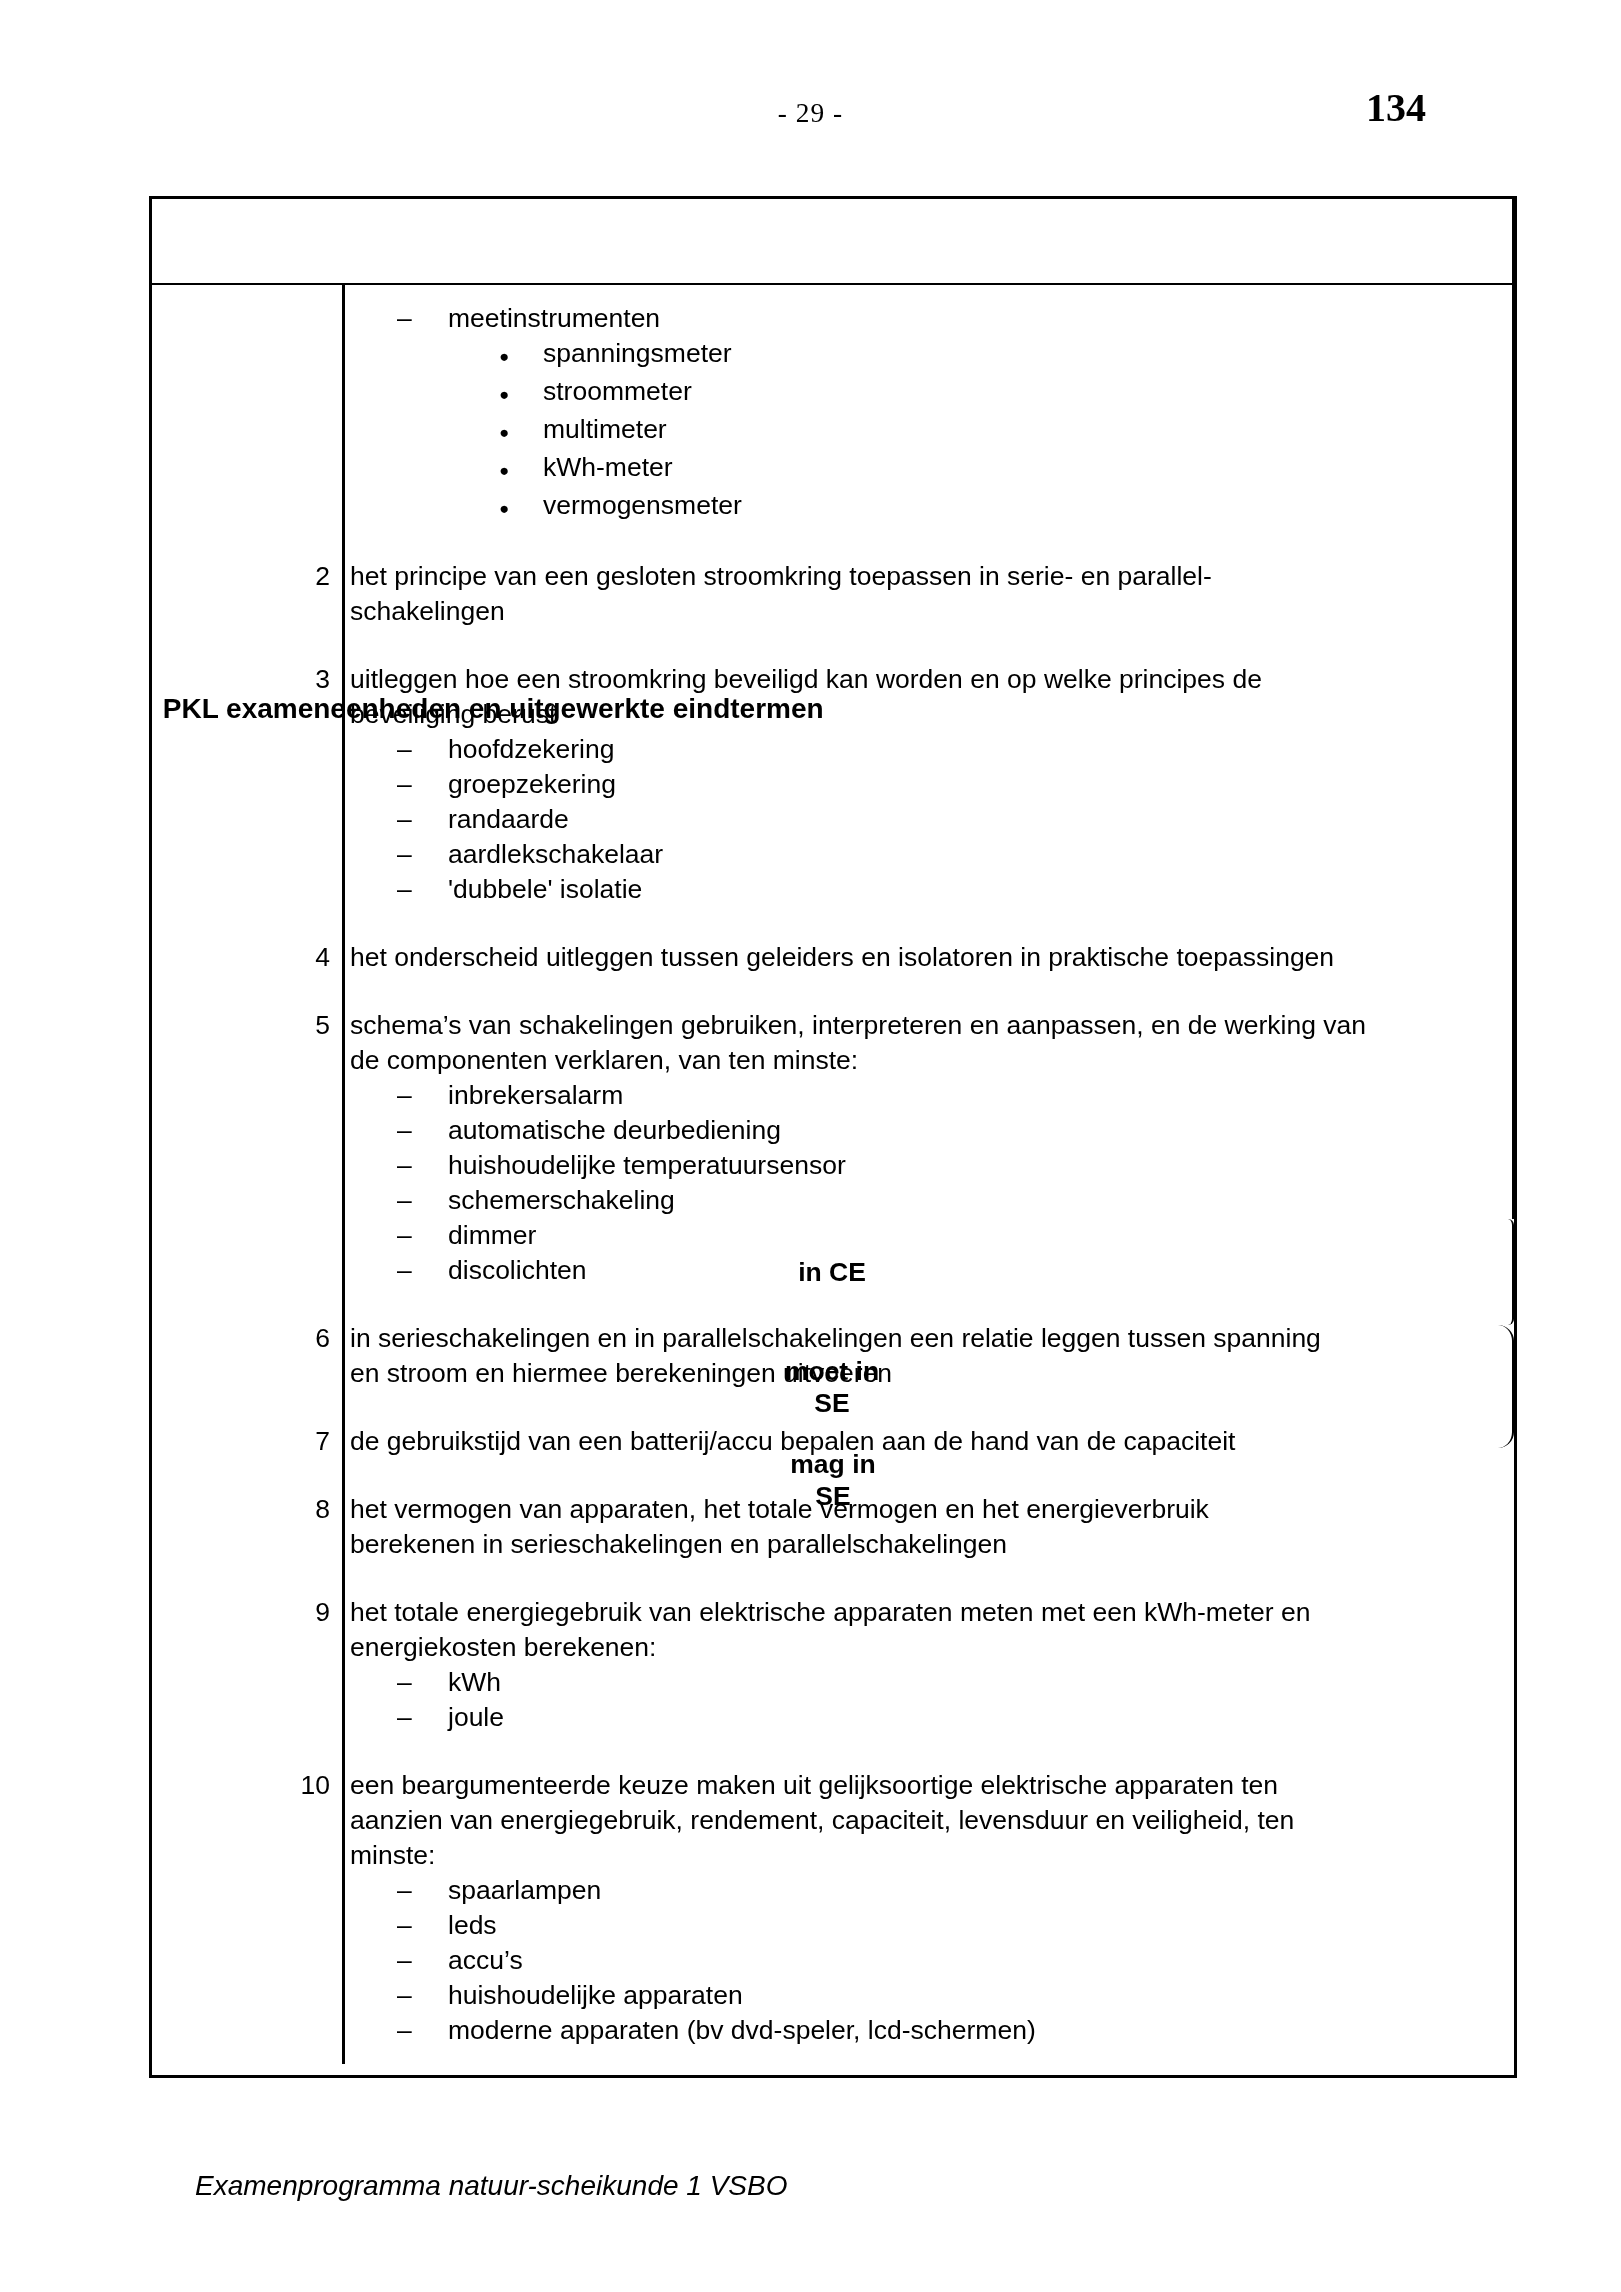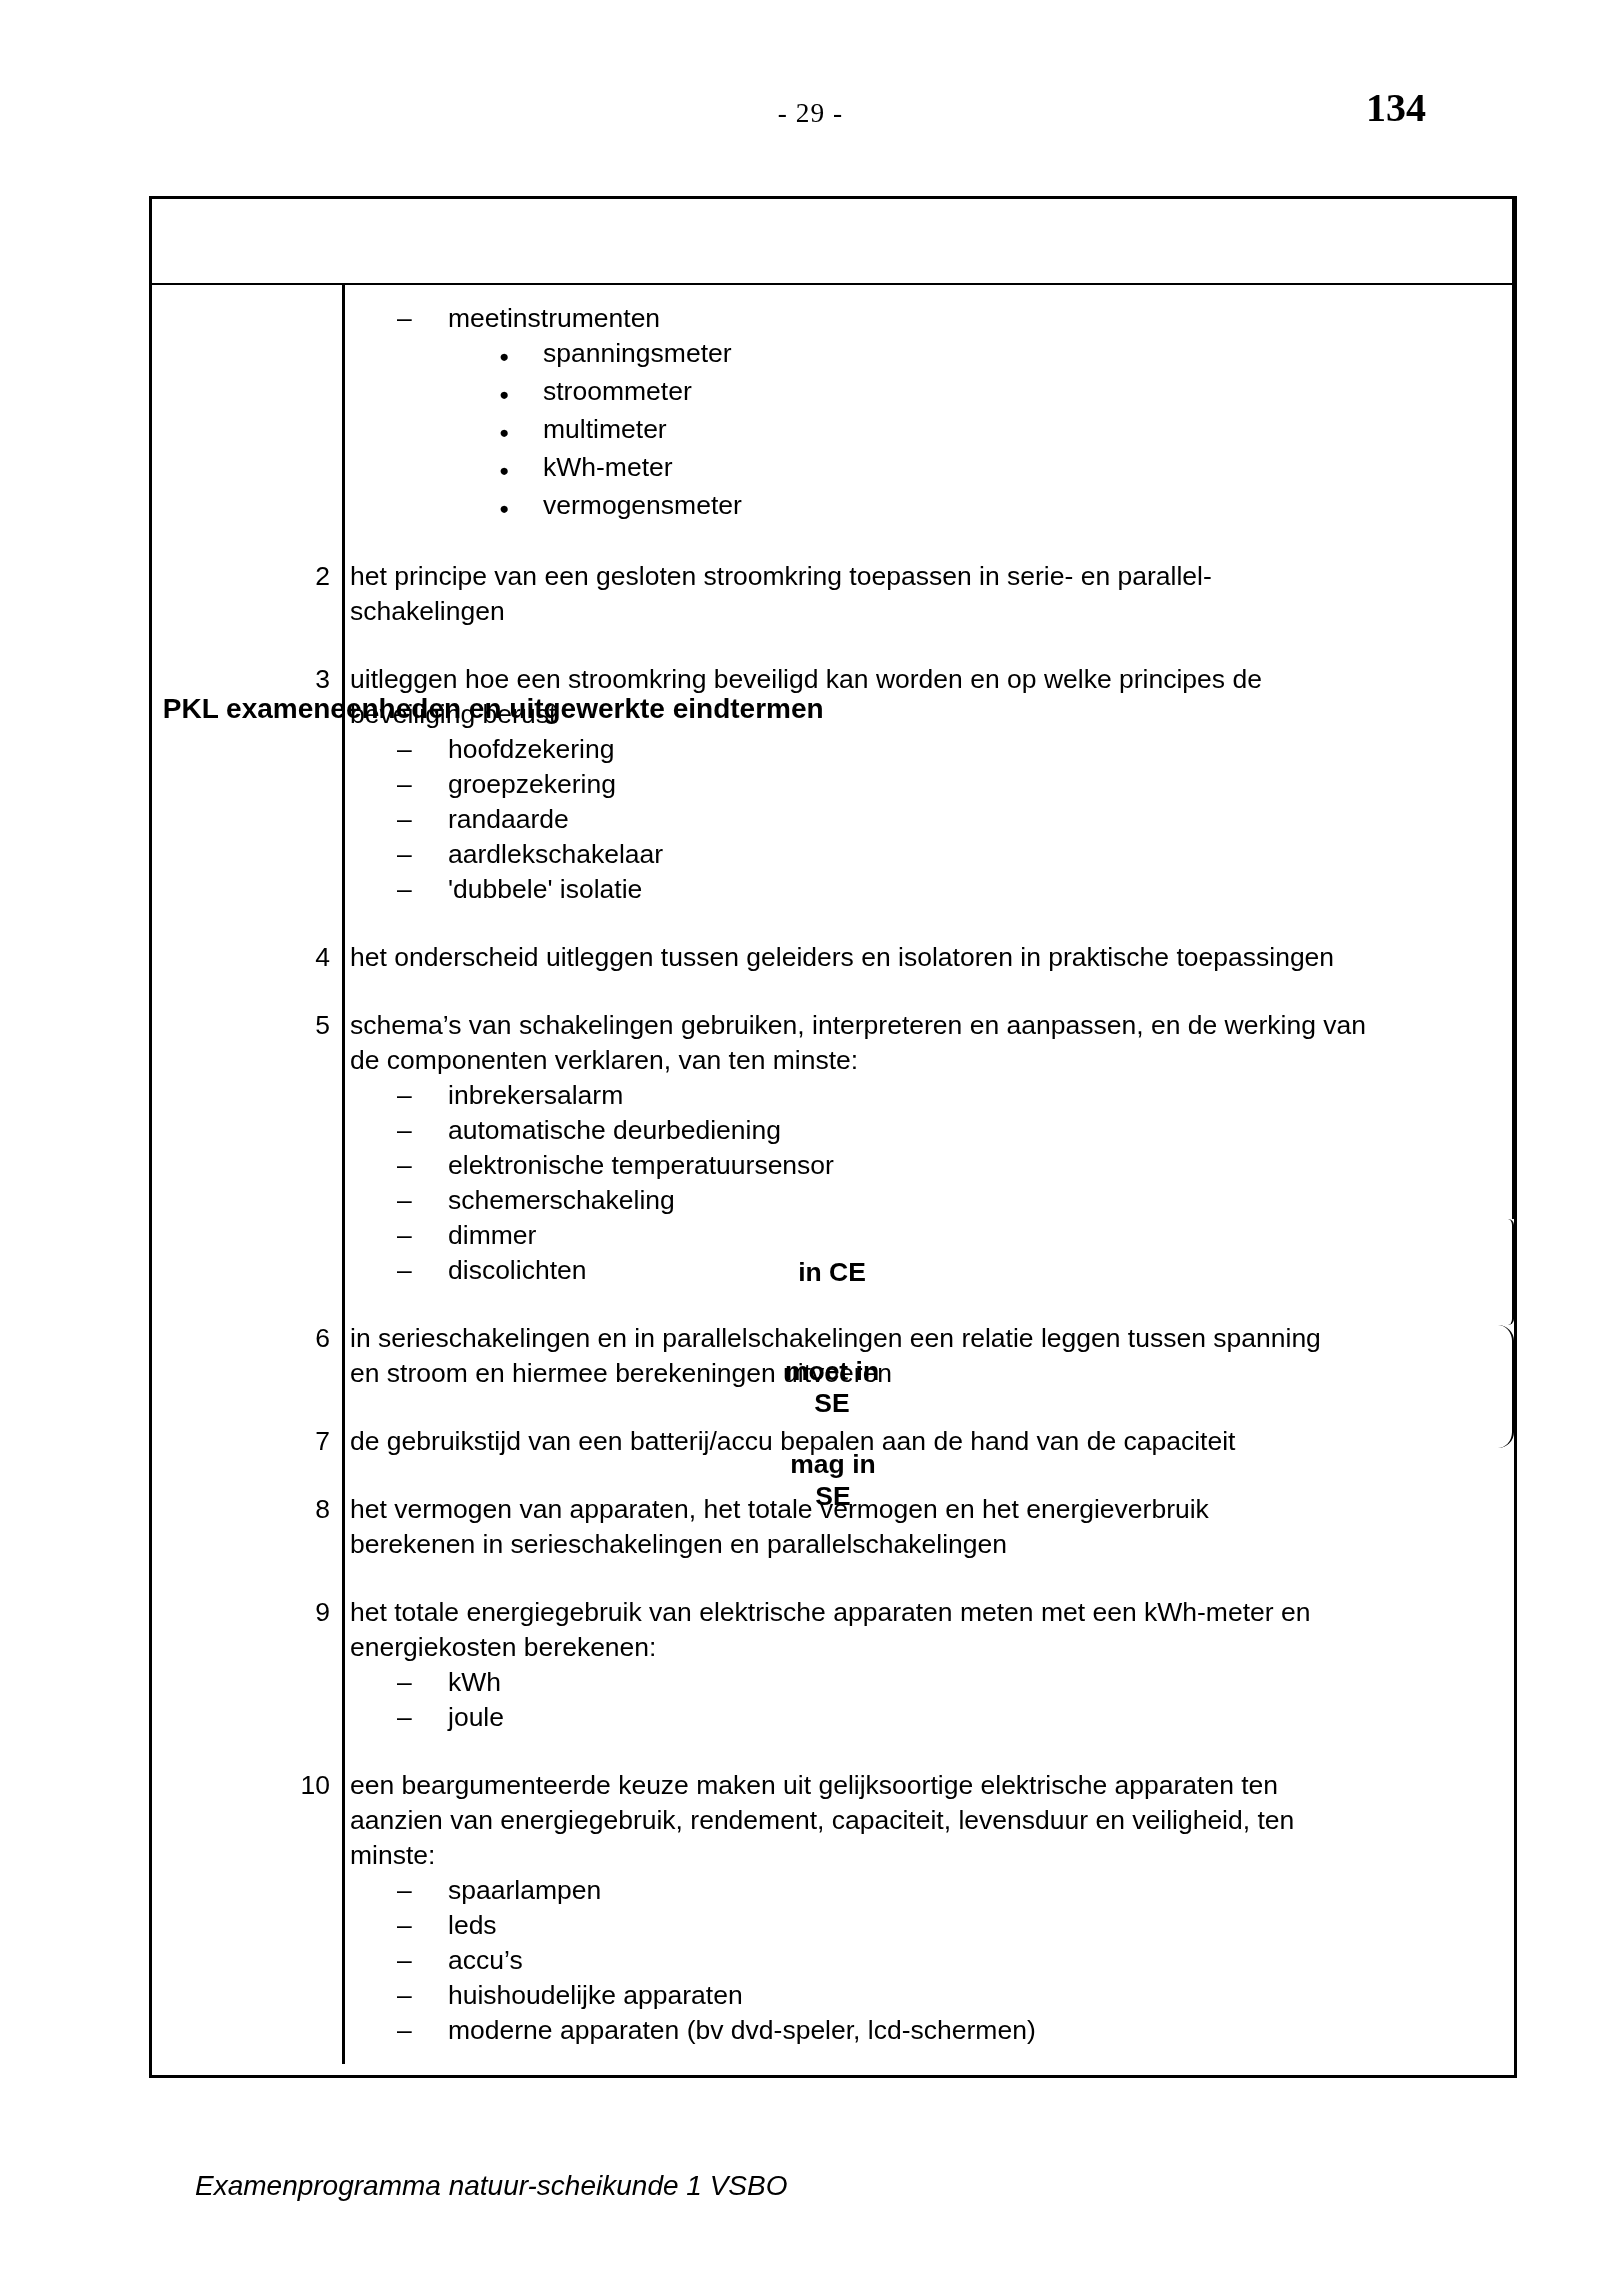--- a/index.html
+++ b/index.html
@@ -136,21 +136,21 @@
       <div class="text">schema’s van schakelingen gebruiken, interpreteren en aanpassen, en de werking van
 de componenten verklaren, van ten minste:</div>
       <div class="sub">
               <div class="li l1">
     <span class="mk">–</span><span class="li-text">inbrekersalarm</span>
   </div>
               <div class="li l1">
     <span class="mk">–</span><span class="li-text">automatische deurbediening</span>
   </div>
               <div class="li l1">
-    <span class="mk">–</span><span class="li-text">elektronische temperatuursensor</span>
+    <span class="mk">–</span><span class="li-text">huishoudelijke temperatuursensor</span>
   </div>
               <div class="li l1">
     <span class="mk">–</span><span class="li-text">schemerschakeling</span>
   </div>
               <div class="li l1">
     <span class="mk">–</span><span class="li-text">dimmer</span>
   </div>
               <div class="li l1">
     <span class="mk">–</span><span class="li-text">discolichten</span>
   </div>

